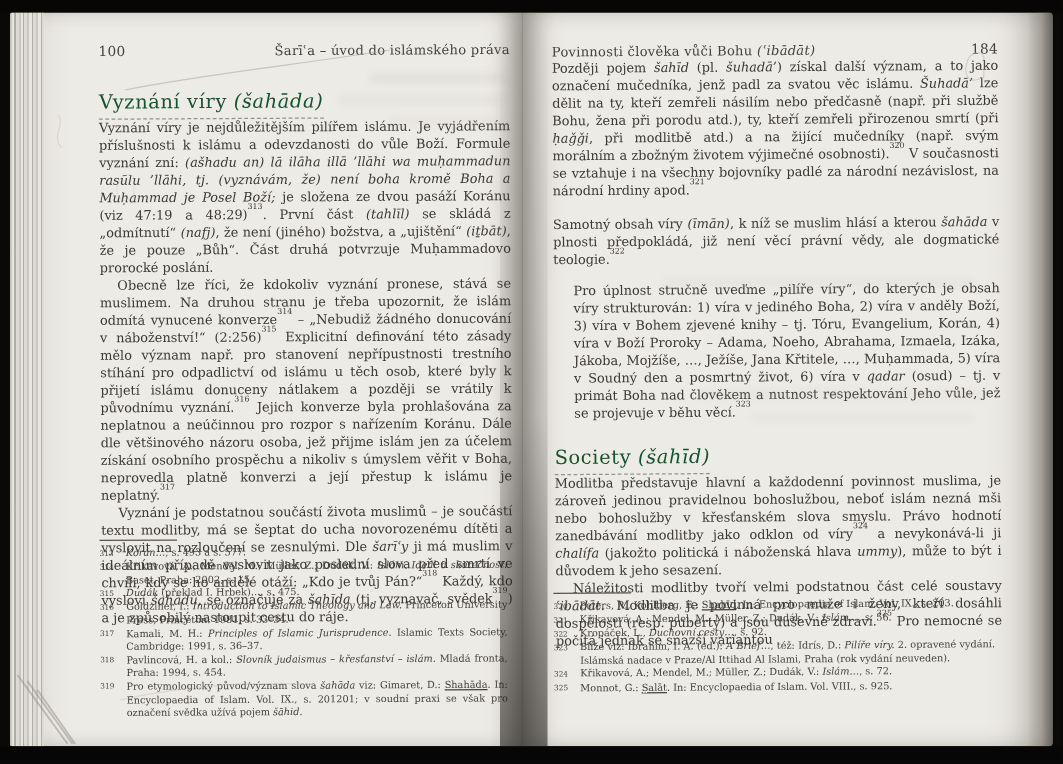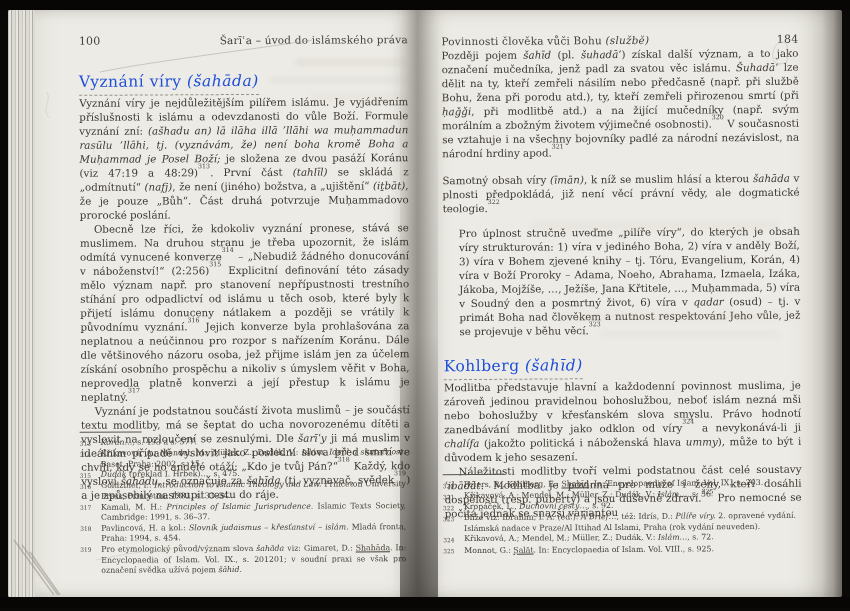--- a/index.html
+++ b/index.html
@@ -28,21 +28,21 @@
   
   .inner{position:absolute;top:0;color:#3b3731;}
   .page-left  .inner{left:72px;right:9px;transform:rotate(-0.3deg);}
   .page-right .inner{left:25px;right:42px;transform:rotate(-0.4deg);}
 
   .pg-header{display:flex;justify-content:space-between;align-items:baseline;
     margin-top:24px;font-size:10.5px;color:#45413b;letter-spacing:.2px;}
   .pg-num{font-size:11px;}
 
   h1.section{margin:25px 0 0 0;font-weight:normal;font-size:15.5px;letter-spacing:.5px;
-    color:#1d4ed8;display:inline-block;border-bottom:1.2px dashed rgba(92,86,76,.6);
+    color:#14532d;display:inline-block;border-bottom:1.2px dashed rgba(92,86,76,.6);
     padding-bottom:4px;}
   h1.section-2{margin-top:19px;}
 
   .body-text p{margin:0;font-size:10.3px;line-height:14px;text-align:justify;color:#3c3832;}
   .body-text p.ind{text-indent:14px;}
   .body-text p.gap-lg{margin-top:13px;}
   .body-text p.block{margin-left:16px;margin-top:11px;}
   .mt-first{margin-top:17px;}
   sup{font-size:6.3px;line-height:0;position:relative;top:-3.2px;letter-spacing:0;}
   i{font-style:italic;}
@@ -113,29 +113,29 @@
         <span class="no">319</span>
         <span class="tx"><span>Pro etymologický původ/význam slova </span><i>šahāda</i><span> viz: Gimaret, D.: </span><span class="u">Shahāda</span><span>. In: Encyclopaedia of Islam. Vol. IX., s. 201201; v soudní praxi se však pro označení svědka užívá pojem </span><i>šāhid</i><span>.</span></span>
       </div>
     </div>
   </div>
 
   <div class="page page-right">
     <div class="fore-edge-right"></div>
     <div class="inner">
       <div class="pg-header">
-        <span><span>Povinnosti člověka vůči Bohu </span><i>(službě)</i></span>
+        <span><span>Povinnosti člověka vůči Bohu </span><i>(ʿibādāt)</i></span>
         <span class="pg-num">184</span>
       </div>
       <div class="body-text">
         <p class="mt-first"><span>Později pojem </span><i>šahīd</i><span> (pl. </span><i>šuhadā’</i><span>) získal další význam, a to jako označení mučedníka, jenž padl za svatou věc islámu. </span><i>Šuhadā’</i><span> lze dělit na ty, kteří zemřeli násilím nebo předčasně (např. při službě Bohu, žena při porodu atd.), ty, kteří zemřeli přirozenou smrtí (při </span><i>ḥaǧǧi</i><span>, při modlitbě atd.) a na žijící mučedníky (např. svým morálním a zbožným životem výjimečné osobnosti).</span><sup>320</sup><span> V současnosti se vztahuje i na všechny bojovníky padlé za národní nezávislost, na národní hrdiny apod.</span><sup>321</sup></p>
         <p class="gap-lg"><span>Samotný obsah víry </span><i>(īmān)</i><span>, k níž se muslim hlásí a kterou </span><i>šahāda</i><span> v plnosti předpokládá, již není věcí právní vědy, ale dogmatické teologie.</span><sup>322</sup></p>
         <p class="block"><span>Pro úplnost stručně uveďme „pilíře víry“, do kterých je obsah víry strukturován: 1) víra v jediného Boha, 2) víra v anděly Boží, 3) víra v Bohem zjevené knihy – tj. Tóru, Evangelium, Korán, 4) víra v Boží Proroky – Adama, Noeho, Abrahama, Izmaela, Izáka, Jákoba, Mojžíše, …, Ježíše, Jana Křtitele, …, Muḥammada, 5) víra v Soudný den a posmrtný život, 6) víra v </span><i>qadar</i><span> (osud) – tj. v primát Boha nad člověkem a nutnost respektování Jeho vůle, jež se projevuje v běhu věcí.</span><sup>323</sup></p>
       </div>
-      <h1 class="section section-2"><span>Kohlberg </span><i>(šahīd)</i></h1>
+      <h1 class="section section-2"><span>Society </span><i>(šahīd)</i></h1>
       <div class="body-text">
         <p class="mt-first"><span>Modlitba představuje hlavní a každodenní povinnost muslima, je zároveň jedinou pravidelnou bohoslužbou, neboť islám nezná mši nebo bohoslužby v křesťanském slova smyslu. Právo hodnotí zanedbávání modlitby jako odklon od víry</span><sup>324</sup><span> a nevykonává-li ji </span><i>chalífa</i><span> (jakožto politická i náboženská hlava </span><i>ummy</i><span>), může to být i důvodem k jeho sesazení.</span></p>
         <p class="ind"><span>Náležitosti modlitby tvoří velmi podstatnou část celé soustavy </span><i>ʿibādāt</i><span>. Modlitba je povinná pro muže i ženy, kteří dosáhli dospělosti (resp. puberty) a jsou duševně zdraví.</span><sup>325</sup><span> Pro nemocné se počítá jednak se snazší variantou</span></p>
       </div>
     </div>
     <div class="footnotes">
       <div class="fn-rule"></div>
       <div class="fn">
         <span class="no">320</span>
         <span class="tx"><span>Peters, R., Kohlberg, E.: </span><span class="u">Shahīd</span><span>. In: Encyclopaedia of Islam. Vol. IX., s. 203.</span></span>

